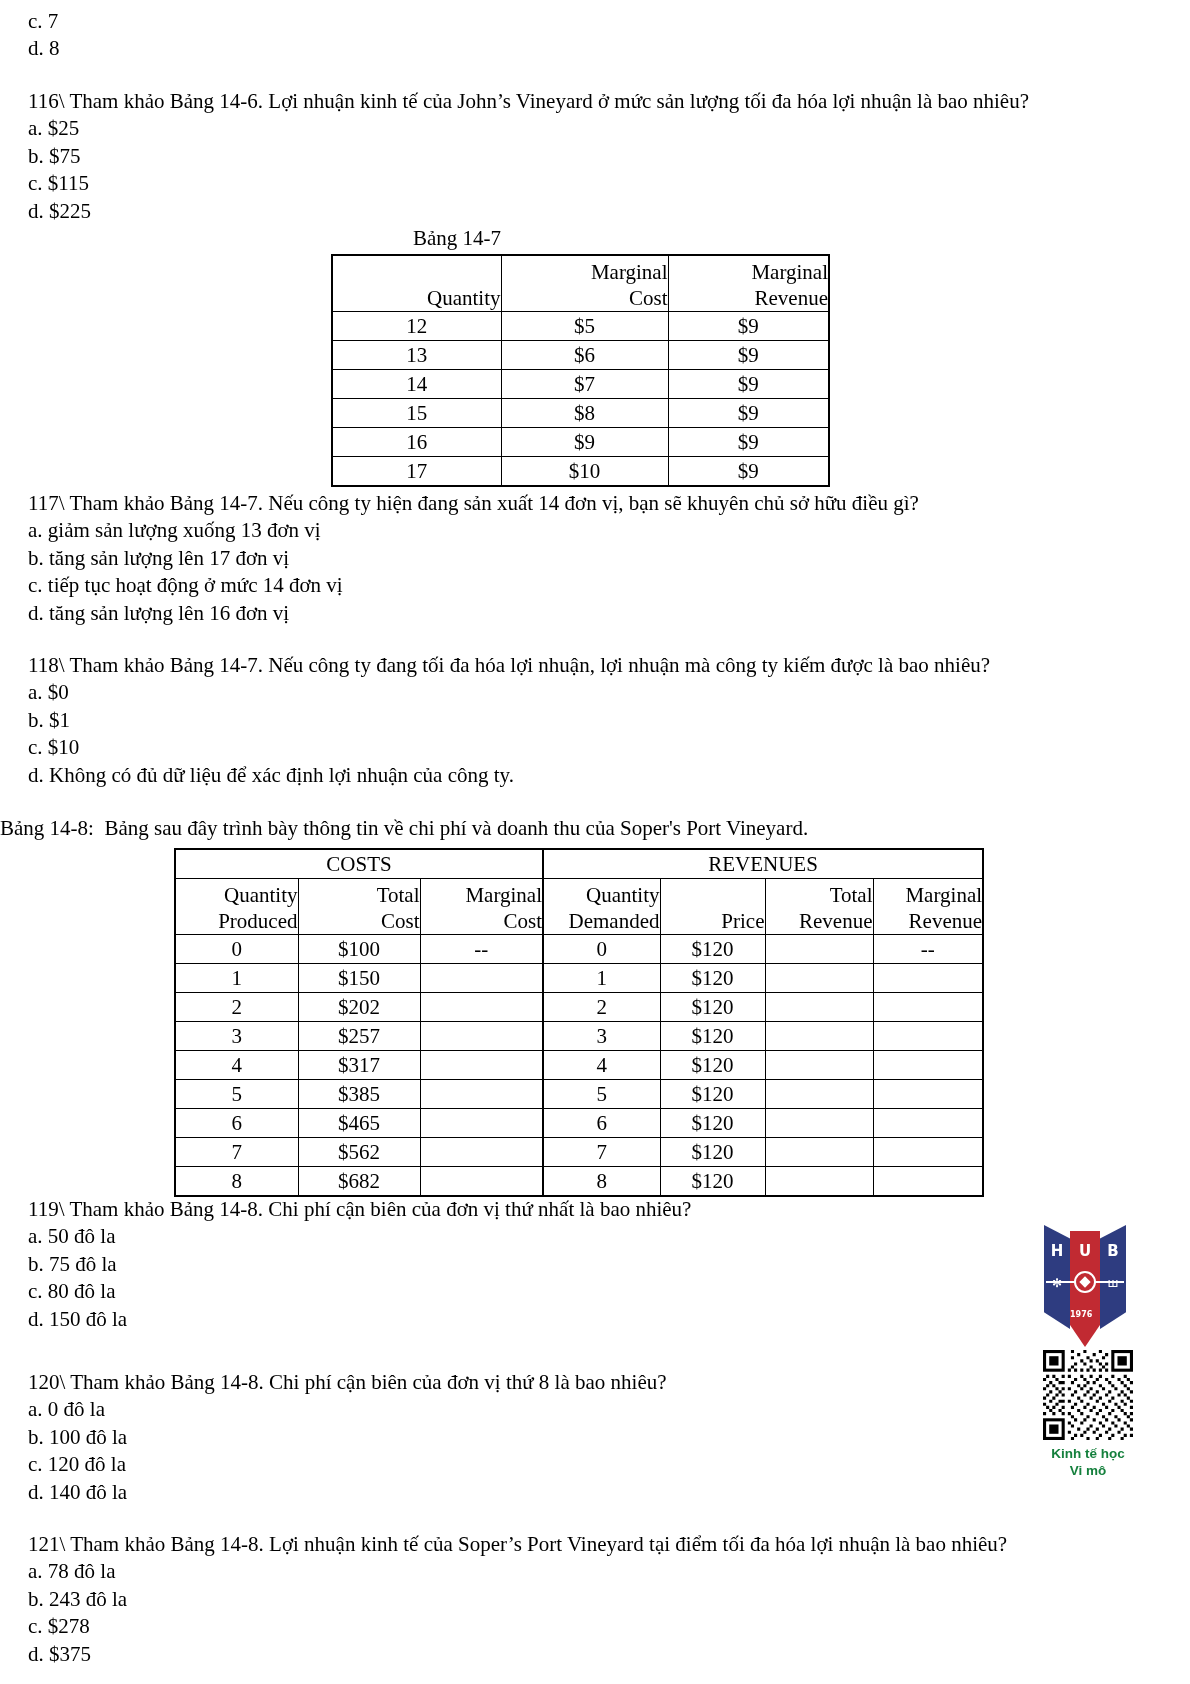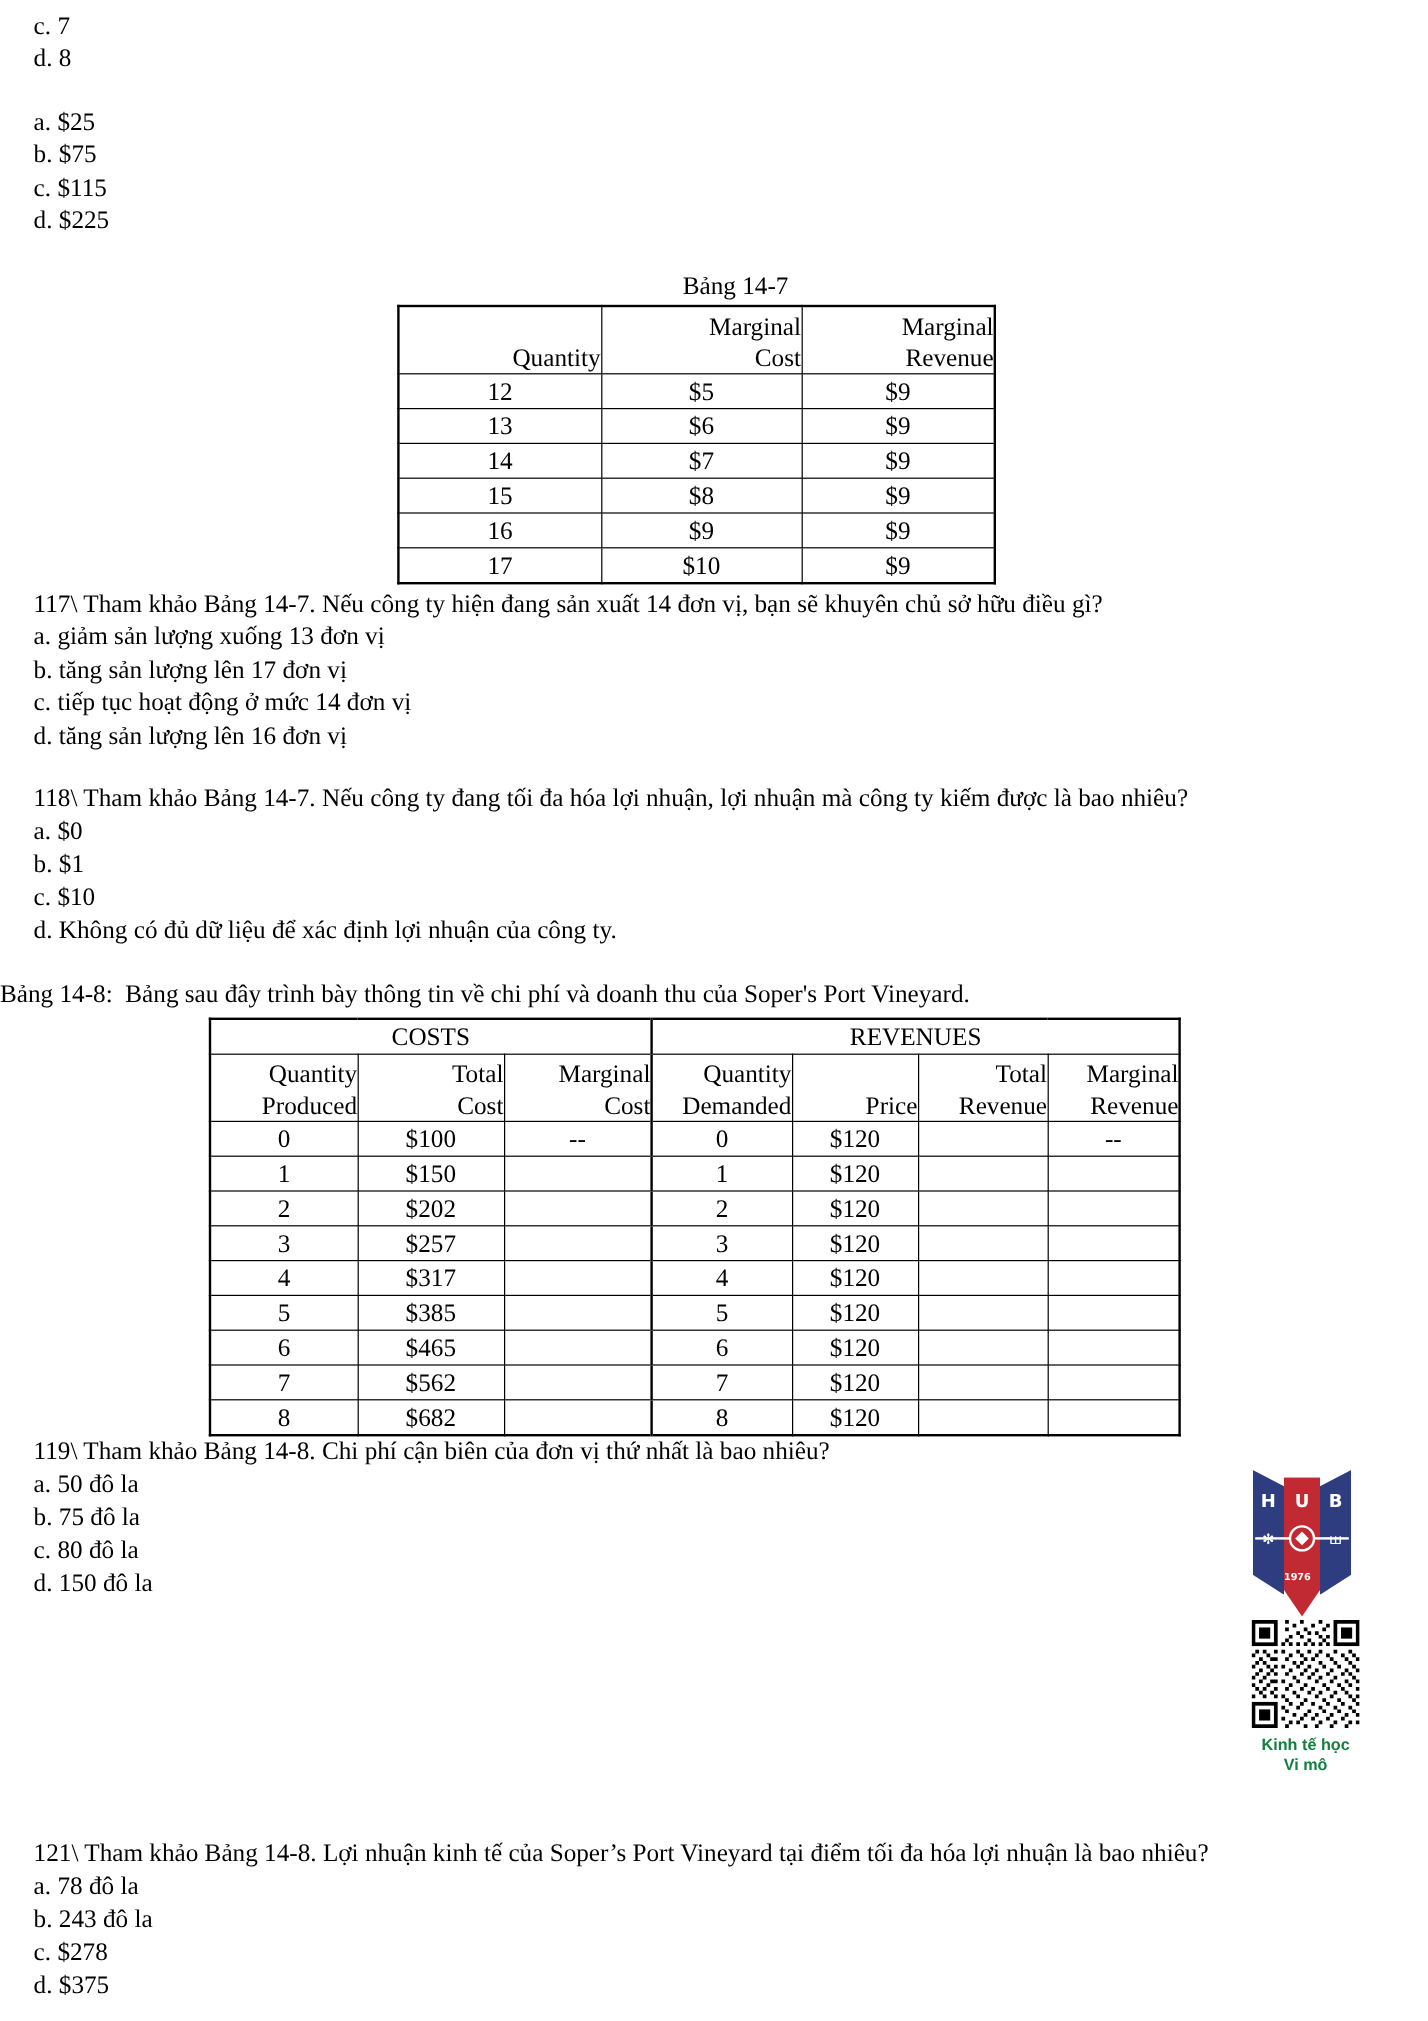--- a/index.html
+++ b/index.html
@@ -20,21 +20,21 @@
   .t148{left:174px;top:848px;width:808px;}
   .t148 .grow th{height:28px;line-height:27px;}
   .t148 .hrow th{height:55px;vertical-align:bottom;}
   .t148 .drow td{height:28px;line-height:27px;}
   .hcell div{line-height:26px;text-align:right;}
   .sep-l{border-left-width:2px;}
 
   
   .t148cap{left:0;top:815px;width:1120px;text-align:left;}
   
-  .t147title{left:413px;top:225px;width:400px;text-align:center;}
+  .t147title{left:413px;top:225px;width:400px;text-align:left;}
 
   
   .hub{left:1043px;top:1220px;width:84px;height:127px;}
   .hub *{position:absolute;}
   .hub .pl{left:1px;top:5px;width:26px;height:104px;background:#2e3c80;
            -webkit-clip-path:polygon(0 0,100% 13%,100% 100%,0 84%);clip-path:polygon(0 0,100% 13%,100% 100%,0 84%);}
   .hub .pr{left:57px;top:5px;width:26px;height:104px;background:#2e3c80;
            -webkit-clip-path:polygon(0 13%,100% 0,100% 84%,0 100%);clip-path:polygon(0 13%,100% 0,100% 84%,0 100%);}
   .hub .pm{left:27px;top:11px;width:30px;height:116px;background:#c12a32;
            -webkit-clip-path:polygon(0 0,100% 0,100% 81%,50% 100%,0 81%);clip-path:polygon(0 0,100% 0,100% 81%,50% 100%,0 81%);}
@@ -62,20 +62,21 @@
 <body>
 
 <div class="page">
 
   <div class="block" style="top:8px">
     <div class="line">c. 7</div>
     <div class="line">d. 8</div>
   </div>
 
   <div class="block" style="top:88px">
+    <div class="line">116\ Tham khảo Bảng 14-6. Lợi nhuận kinh tế của John’s Vineyard ở mức sản lượng tối đa hóa lợi nhuận là bao nhiêu?</div>
     <div class="line">a. $25</div>
     <div class="line">b. $75</div>
     <div class="line">c. $115</div>
     <div class="line">d. $225</div>
   </div>
 
   <div class="abs t147title line">Bảng 14-7</div>
   <table class="t147">
     <colgroup>
         <col style="width:169px">
@@ -277,20 +278,27 @@
     </table>
 
   <div class="block" style="top:1196px">
     <div class="line">119\ Tham khảo Bảng 14-8. Chi phí cận biên của đơn vị thứ nhất là bao nhiêu?</div>
     <div class="line">a. 50 đô la</div>
     <div class="line">b. 75 đô la</div>
     <div class="line">c. 80 đô la</div>
     <div class="line">d. 150 đô la</div>
   </div>
 
+  <div class="block" style="top:1369px">
+    <div class="line">120\ Tham khảo Bảng 14-8. Chi phí cận biên của đơn vị thứ 8 là bao nhiêu?</div>
+    <div class="line">a. 0 đô la</div>
+    <div class="line">b. 100 đô la</div>
+    <div class="line">c. 120 đô la</div>
+    <div class="line">d. 140 đô la</div>
+  </div>
 
   <div class="block" style="top:1531px">
     <div class="line">121\ Tham khảo Bảng 14-8. Lợi nhuận kinh tế của Soper’s Port Vineyard tại điểm tối đa hóa lợi nhuận là bao nhiêu?</div>
     <div class="line">a. 78 đô la</div>
     <div class="line">b. 243 đô la</div>
     <div class="line">c. $278</div>
     <div class="line">d. $375</div>
   </div>
 
   <div class="abs hub">

